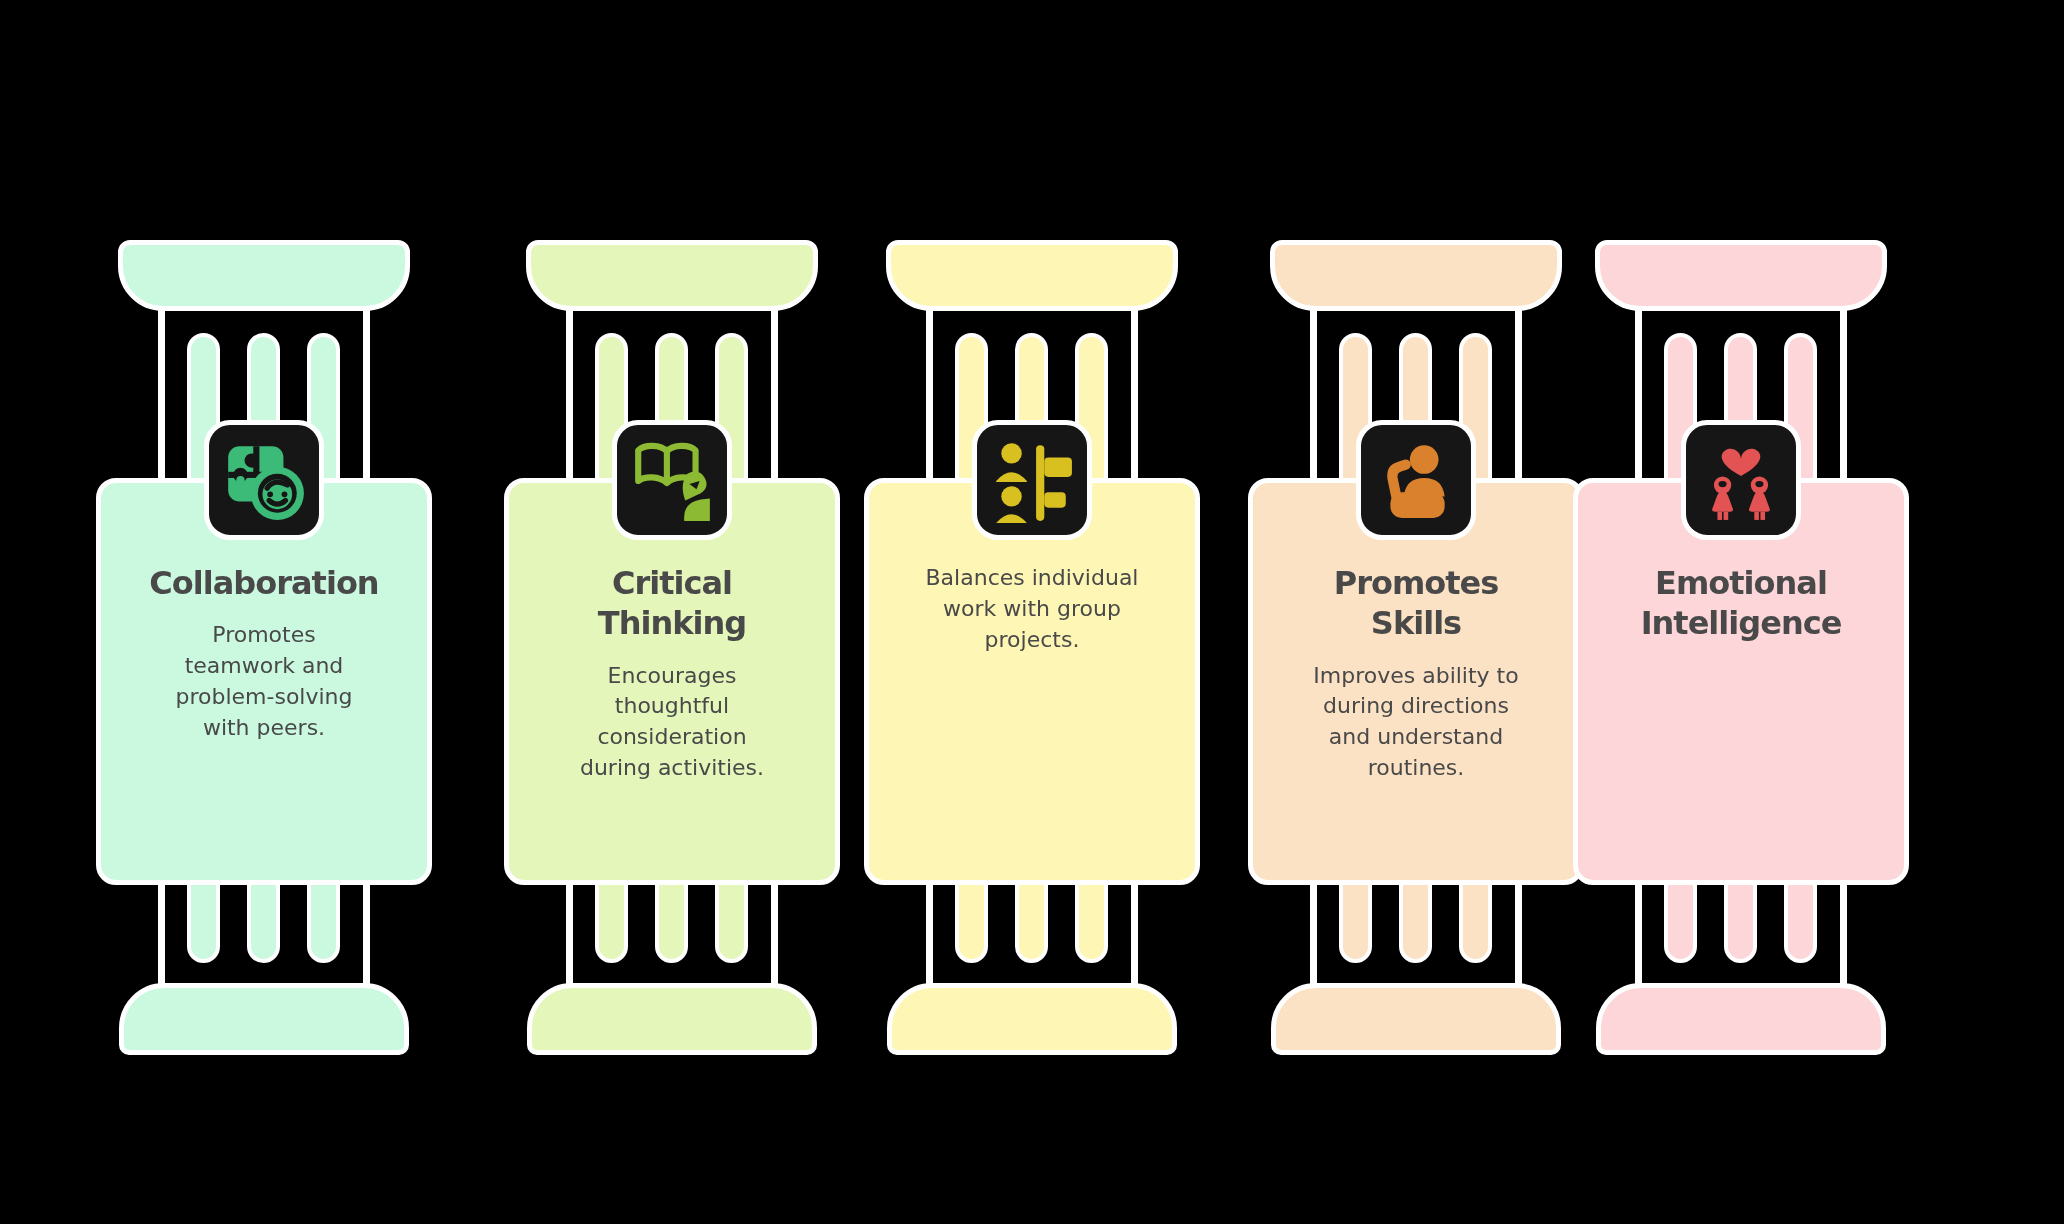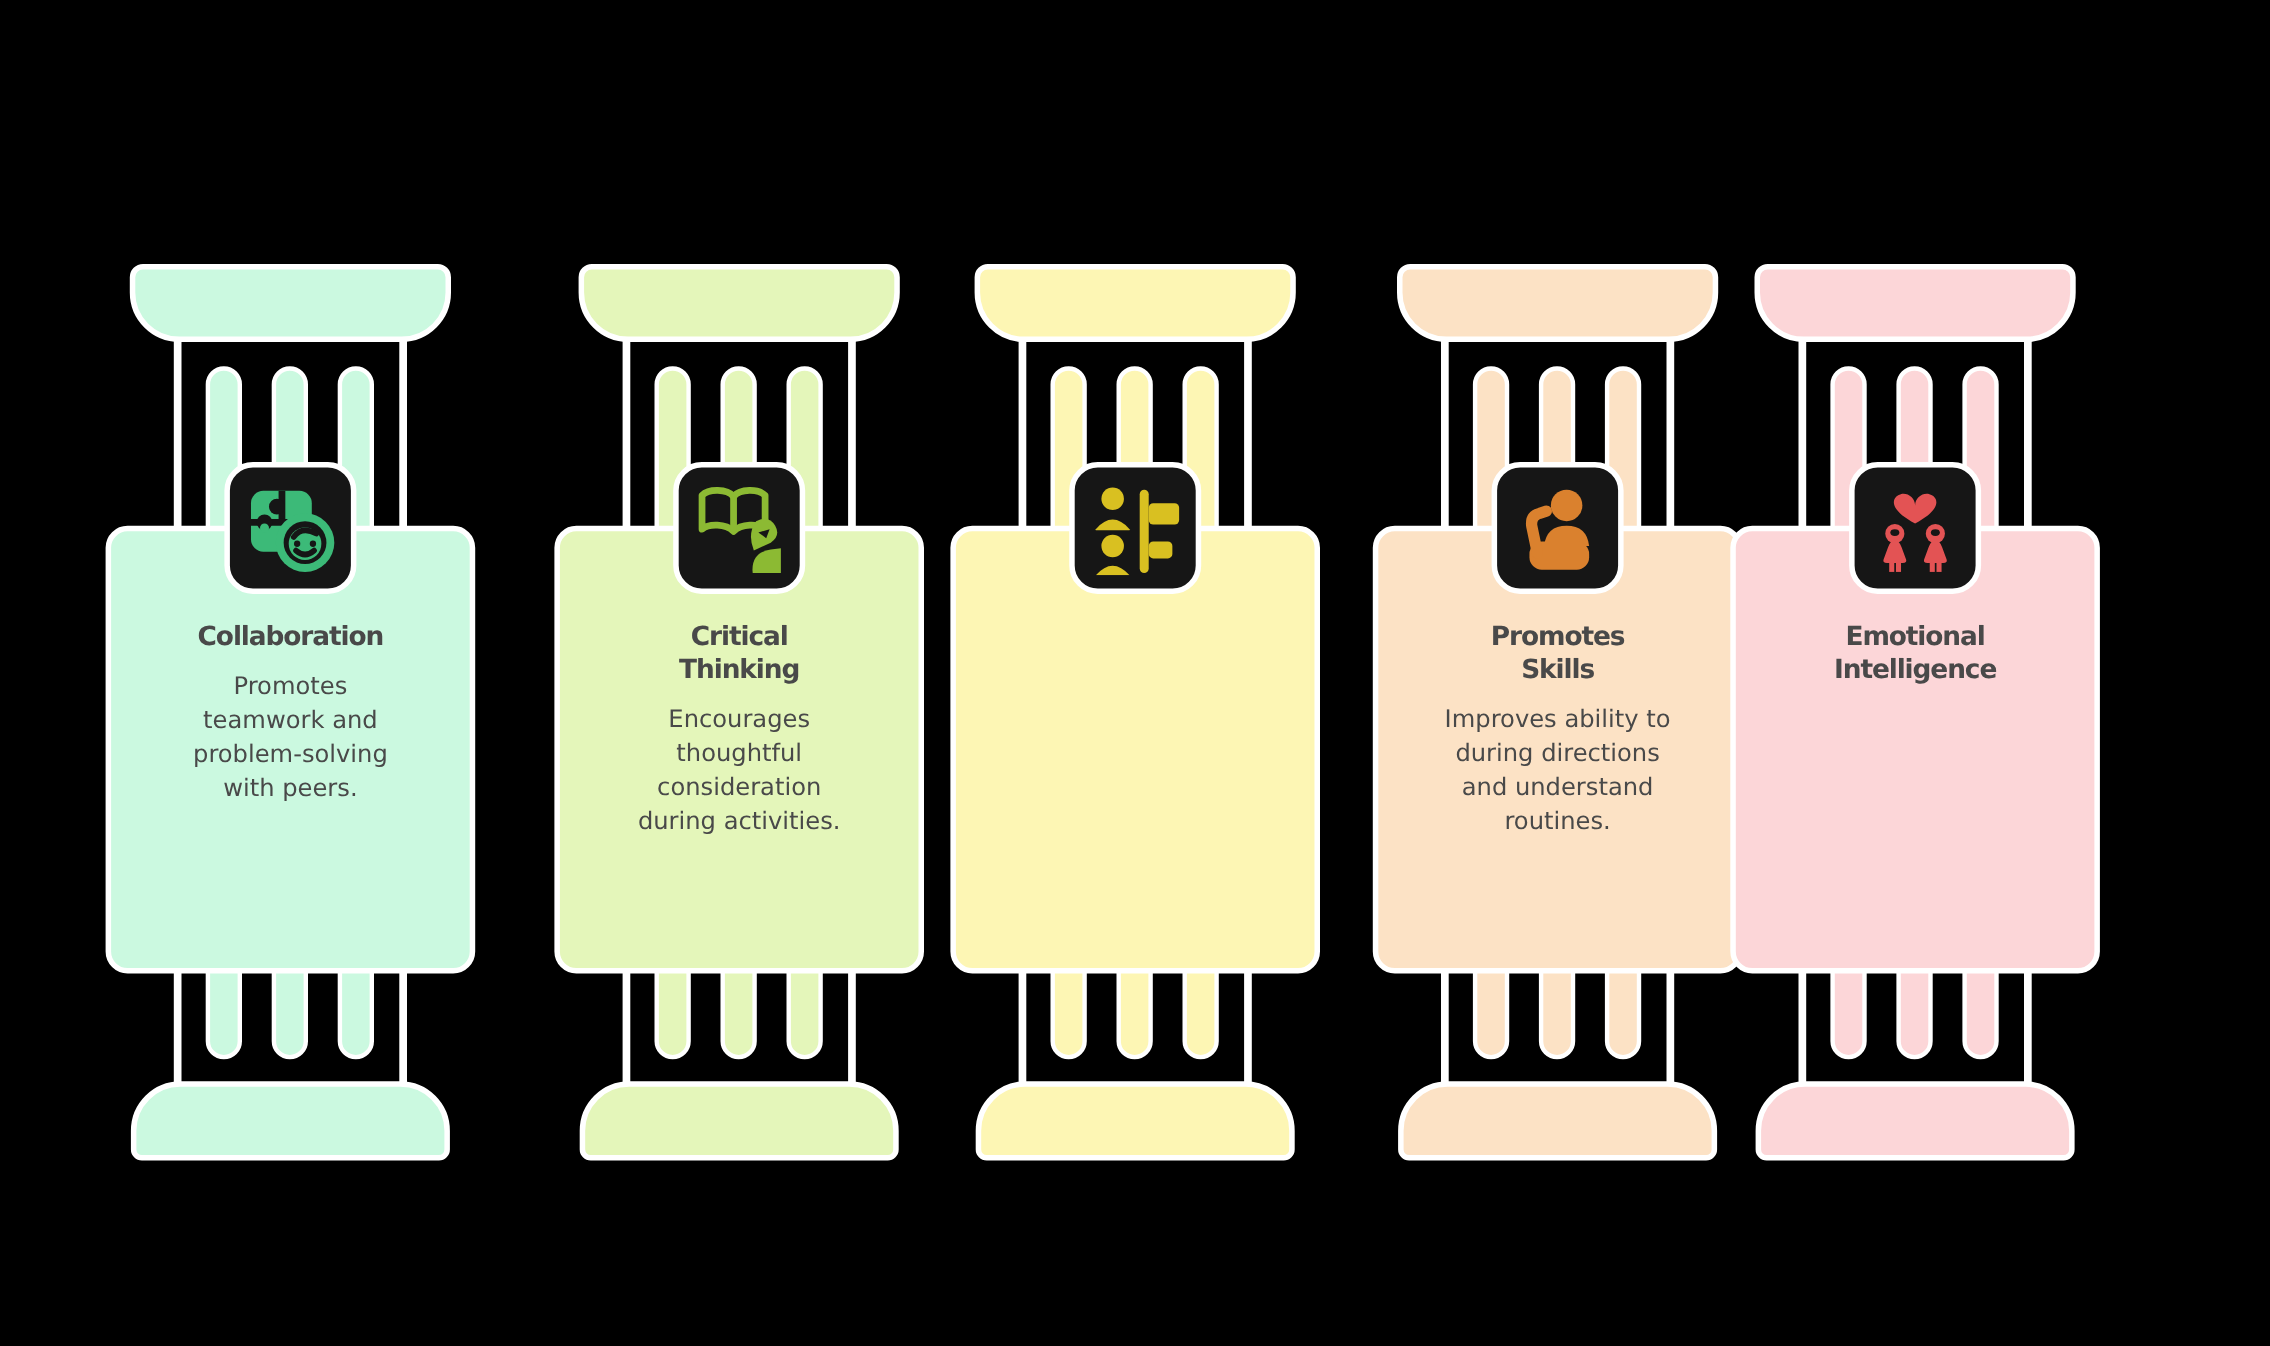--- a/index.html
+++ b/index.html
@@ -30,21 +30,21 @@
   .bar{width:33px;background:var(--fill);border:4px solid var(--stroke);z-index:1;}
   .bar.t{top:333px;height:150px;border-radius:17px 17px 0 0;}
   .bar.b{top:876px;height:87px;border-radius:0 0 17px 17px;}
   .bar.c1{left:91px;} .bar.c2{left:151px;} .bar.c3{left:211px;}
 
   
   .card{left:0;top:478px;width:336px;height:407px;background:var(--fill);
     border:5px solid var(--stroke);border-radius:20px;z-index:2;
     display:flex;flex-direction:column;align-items:center;
     padding:80px 13px 0;position:absolute;}
-  .card .title{position:static;font-weight:800;font-size:24px;line-height:1.26;
+  .card .title{position:static;font-weight:800;font-size:32px;line-height:1.26;
     letter-spacing:-1px;color:var(--text);text-align:center;white-space:pre-line;
     margin-bottom:17px;}
   .card .desc{position:static;font-size:22px;line-height:1.4;color:var(--text);
     text-align:center;white-space:pre-line;}
 
   
   .icon-box{left:108px;top:420px;width:120px;height:120px;background:var(--box);
     border:5px solid var(--stroke);border-radius:26px;z-index:3;
     display:flex;align-items:center;justify-content:center;color:var(--accent);}
   .icon-box svg{position:static;width:86px;height:86px;display:block;}
@@ -126,20 +126,23 @@
   </section>
 
   <section class="pillar" style="left: 864px; --fill: #fdf6b4; --accent: #d9c021;">
     <div class="capital"></div>
     <div class="vline vl-tl"></div>
     <div class="vline vl-tr"></div>
     <div class="bar t c1"></div>
     <div class="bar t c2"></div>
     <div class="bar t c3"></div>
     <div class="card">
+      <p class="desc">Balances individual
+work with group
+projects.</p>
     </div>
     <div class="icon-box">
       <svg viewBox="0 0 84 84">
         <circle cx="22" cy="16" r="10" fill="currentColor"></circle>
         <path d="M7 43 Q22 26 37 43 L37 44 H7 Z" fill="currentColor"></path>
         <circle cx="22" cy="58" r="10" fill="currentColor"></circle>
         <path d="M7 84 Q22 67 37 84 Z" fill="currentColor"></path>
         <rect x="46" y="8" width="8" height="74" rx="4" fill="currentColor"></rect>
         <rect x="54" y="20" width="27" height="19" rx="4" fill="currentColor"></rect>
         <rect x="54" y="54" width="21" height="15" rx="4" fill="currentColor"></rect>

